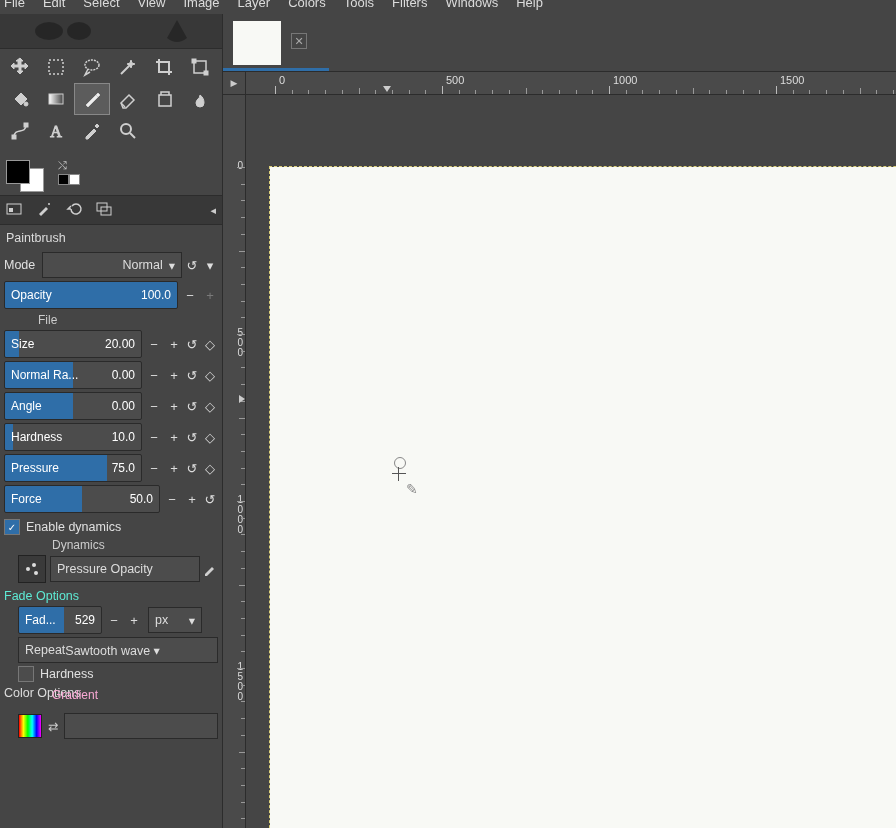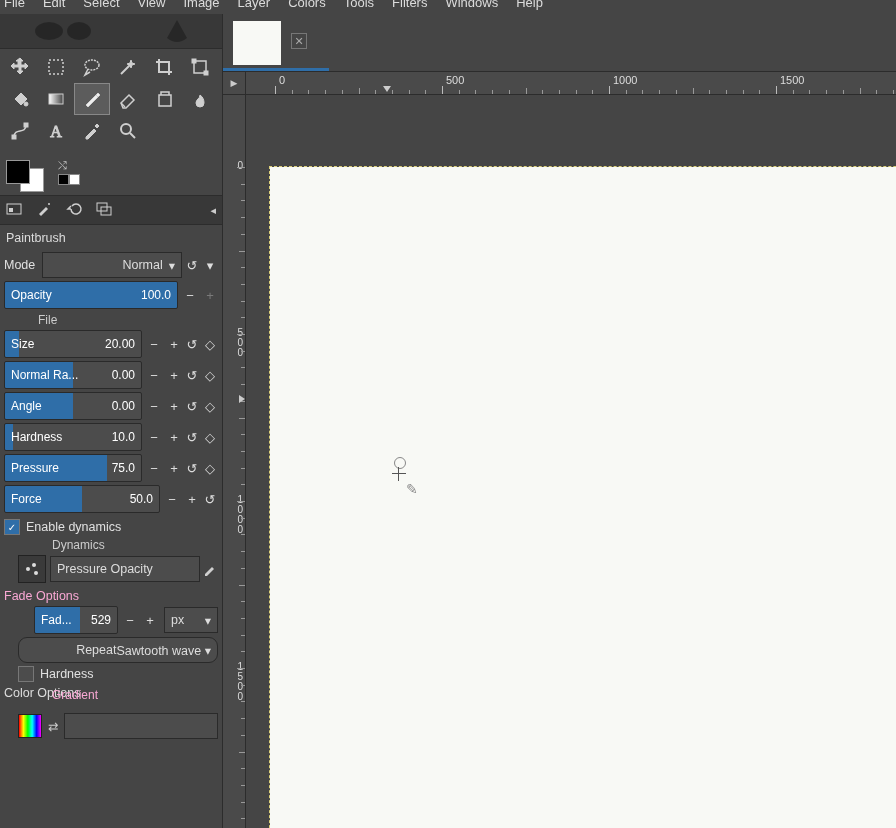--- a/index.html
+++ b/index.html
@@ -370,37 +370,37 @@
               <span>Pressure Opacity</span>
             </div>
           <span class="reset-ico">
               <svg width="14" height="14" viewBox="0 0 14 14">
                 <path d="M2 12l7-7 2 2-7 7H2z" fill="#cfcfcf"></path>
               </svg>
             </span>
         </div>
       </div>
 
-      <div style="margin-top:6px;font-weight:normal;color:#f9a8d4">Fade Options</div>
+      <div style="margin-top:6px;font-weight:normal;color:#5eead4">Fade Options</div>
       <div class="row sub">
-        <div class="blue-bar" style="--pct:55%;width:70px;flex:0 0 70px;margin-left:16px;">
+        <div class="blue-bar" style="--pct:55%;width:70px;flex:0 0 70px;">
           <span class="lab">Fad...</span>
           <span class="val">529</span>
         </div>
         <div class="adj">
             <span class="btn">−</span>
             <span class="btn">+</span>
           </div>
         <div class="sel-box" style="width:40px;justify-content:space-between;margin-left:6px;">
           <span>px</span>
             <span>▾</span>
         </div>
       </div>
       <div class="row sub">
-        <div class="sel-box" style="flex:1;justify-content:flex-end;border-radius:9px;">
+        <div class="sel-box" style="flex:1;justify-content:flex-start;">
           <span>Repeat</span>
           <span><span>Sawtooth wave</span> <span>▾</span></span>
         </div>
       </div>
       <div class="row sub">
         <div class="chk off"></div>
         <span>Hardness</span>
       </div>
 
       <div style="margin-top:4px;color:#ddd">Color Options</div>

